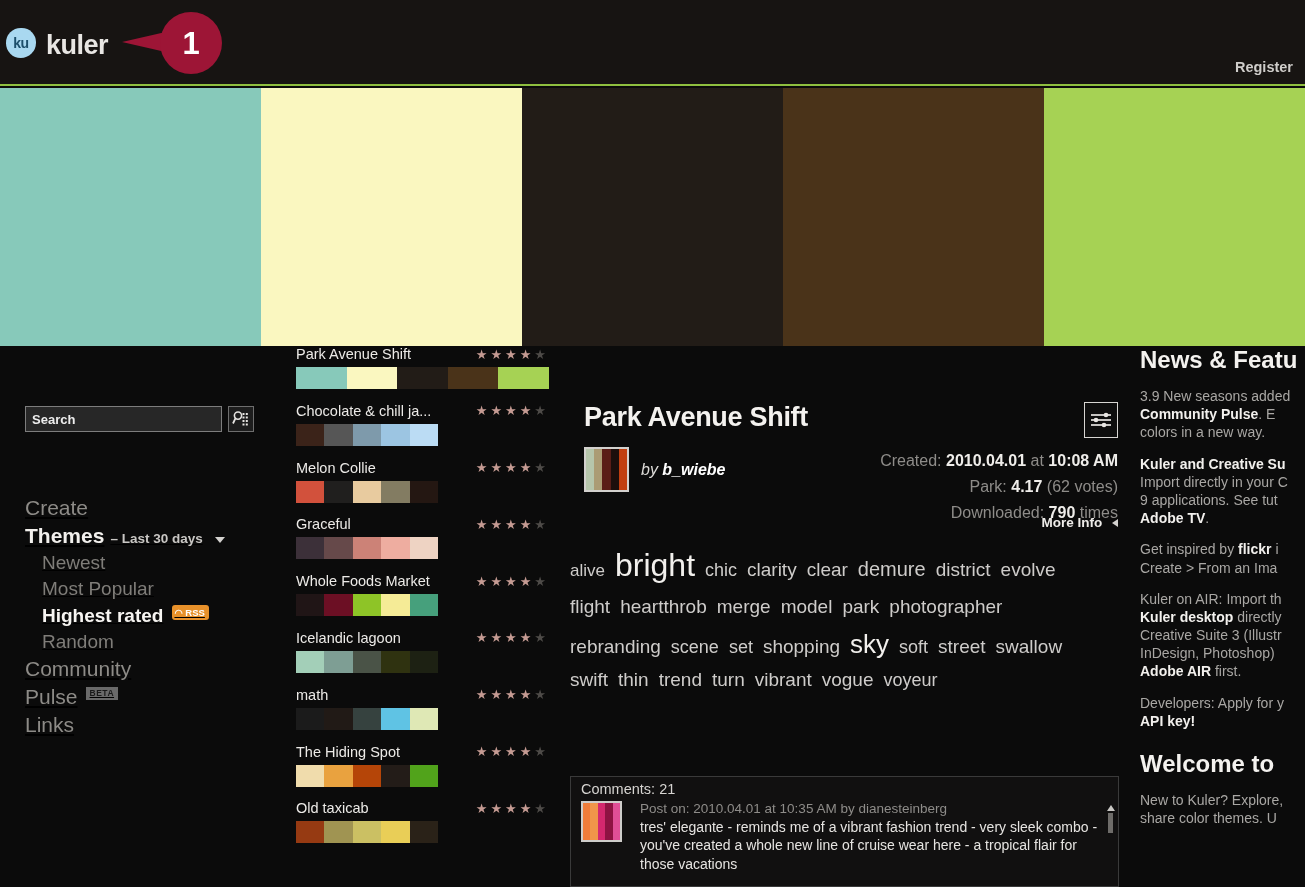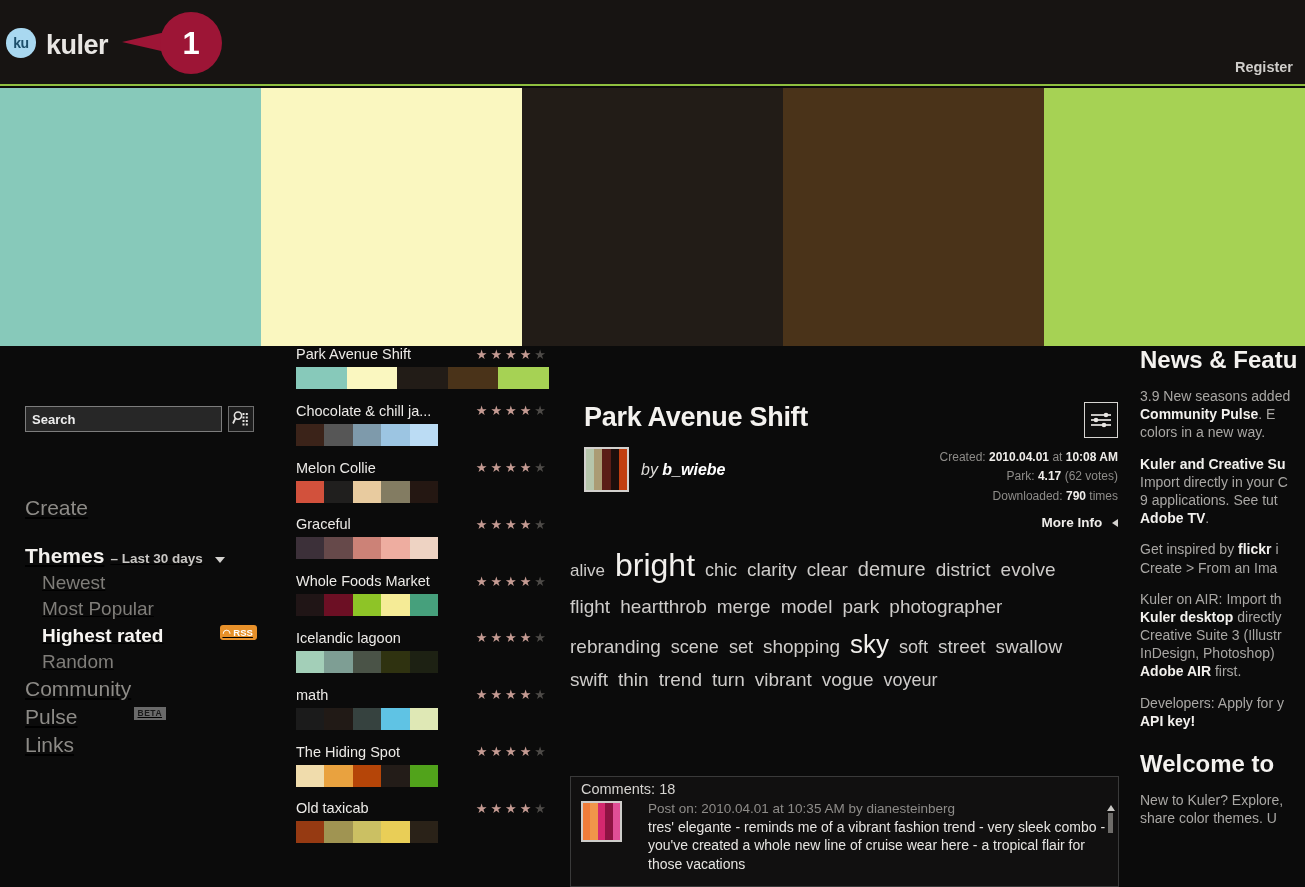--- a/index.html
+++ b/index.html
@@ -82,40 +82,40 @@
     width: 26px; height: 26px; background: #1d1d1d;
     border: 1px solid #6e6e6e;
     display: flex; align-items: center; justify-content: center;
     cursor: pointer;
   }
   .nav { position: absolute; left: 25px; top: 148px; width: 260px; text-decoration: underline; }
   .nav-top { font-size: 21px; color: #8d8b87; line-height: 1.34; }
   .nav-top.active { color: #f2f0ed; font-weight: bold; }
   .nav-sub { font-size: 19px; color: #7f7d79; line-height: 1.38; padding-left: 17px; }
   .nav-sub.active { color: #f7f5f2; font-weight: bold; }
-  .themes-row { display: flex; align-items: baseline; gap: 6px; margin-top: 20px; }
+  .themes-row { display: flex; align-items: baseline; gap: 6px; }
   .themes-meta { font-size: 13.5px; color: #c9c7c4; font-weight: bold; }
   .caret-down {
     width: 0; height: 0; display: inline-block;
     border-left: 5px solid transparent; border-right: 5px solid transparent;
     border-top: 6px solid #d4d2cf; margin-left: 6px;
   }
   .rss-badge {
     display: inline-block; background: #e8912a; color: #fff;
     font-size: 9.5px; font-weight: bold; padding: 1px 4px 1px 2px;
     border-radius: 3px; vertical-align: middle; margin-left: 9px;
     position: relative; top: -3px;
   }
   .beta-badge {
     display: inline-block; background: #6a6a6a; color: #1a1a1a;
     font-size: 8.5px; font-weight: bold; padding: 1px 4px;
     letter-spacing: 0.5px; vertical-align: middle; margin-left: 8px;
     position: relative; top: -4px;
   }
-  .hl-sub { display: flex; align-items: center; gap: 48px; }
+  .hl-sub { display: flex; align-items: center; }
 
   
   .theme-list { position: absolute; left: 296px; top: 0; width: 268px; height: 541px; }
   .theme-item { position: relative; height: 56.8px; }
   .theme-head { display: flex; align-items: center; justify-content: space-between; padding-right: 18px; }
   .theme-name {
     font-size: 14.5px; color: #eceae7; white-space: nowrap;
     overflow: hidden; text-overflow: ellipsis; max-width: 160px;
   }
   .stars { display: flex; gap: 3px; font-size: 13px; line-height: 1; letter-spacing: 0; }
@@ -138,21 +138,21 @@
     cursor: pointer;
   }
   .author-row { position: absolute; left: 14px; top: 101px; display: flex; align-items: center; gap: 12px; }
   .author-thumb {
     width: 45px; height: 45px; border: 2px solid #d3d1ce; display: flex;
   }
   .author-thumb span { flex: 1 1 0; }
   .author-text { font-size: 16px; color: #dedcd9; font-style: italic; }
   .author-text b { color: #fff; }
   .meta-block { position: absolute; right: 17px; top: 102px; text-align: right; line-height: 1.62; }
-  .meta-line { font-size: 12px; color: #8e8c89; }
+  .meta-line { font-size: 16px; color: #8e8c89; }
   .meta-line b { color: #efedea; }
   .meta-line .dim { color: #8e8c89; font-weight: normal; }
   .more-info {
     position: absolute; right: 17px; top: 169px;
     font-size: 13.5px; font-weight: bold; color: #efedea; cursor: pointer; margin-left: 23px;
   }
   .caret-left {
     display: inline-block; width: 0; height: 0; margin-left: 6px;
     border-top: 4px solid transparent; border-bottom: 4px solid transparent;
     border-right: 6px solid #d4d2cf;
@@ -161,21 +161,21 @@
     position: absolute; left: 0; top: 194px; width: 536px;
     line-height: 1.62;
   }
   .tag { color: #cecccA; margin-right: 10px; cursor: pointer; display: inline-block; }
 
   .comments {
     position: absolute; left: 0; top: 430px; width: 549px; height: 111px;
     border: 1px solid #3a3a3a; background: #111010;
   }
   .comments-head { padding: 4px 10px; font-size: 14.5px; color: #d6d4d1; }
-  .comment-body { display: flex; gap: 26px; padding: 0 10px; }
+  .comment-body { display: flex; gap: 18px; padding: 0 10px; }
   .comment-thumb { width: 41px; height: 41px; border: 2px solid #cfcdca; display: flex; flex: none; }
   .comment-thumb span { flex: 1 1 0; }
   .comment-meta { font-size: 13.5px; color: #8e8c89; }
   .comment-text { font-size: 14px; color: #e6e4e1; line-height: 1.32; margin-top: 2px; }
   .cscroll { position: absolute; right: 3px; top: 28px; width: 9px; height: 78px; }
   .cscroll .arrow {
     width: 0; height: 0; margin: 0 auto;
     border-left: 4.5px solid transparent; border-right: 4.5px solid transparent;
     border-bottom: 6px solid #c9c7c4;
   }
@@ -478,21 +478,21 @@
         </div>
       </div>
       <div class="more-info">
         <span>More Info</span>
         <i class="caret-left"></i>
       </div>
 
       <div class="tagcloud" id="tagcloud"><span class="tag" style="font-size: 17px;">alive</span><span class="tag" style="font-size: 32px; color: rgb(242, 240, 237);">bright</span><span class="tag" style="font-size: 18px;">chic</span><span class="tag" style="font-size: 19px;">clarity</span><span class="tag" style="font-size: 19px;">clear</span><span class="tag" style="font-size: 20px;">demure</span><span class="tag" style="font-size: 19px;">district</span><span class="tag" style="font-size: 19px;">evolve</span><span class="tag" style="font-size: 19px;">flight</span><span class="tag" style="font-size: 19px;">heartthrob</span><span class="tag" style="font-size: 19px;">merge</span><span class="tag" style="font-size: 19px;">model</span><span class="tag" style="font-size: 19px;">park</span><span class="tag" style="font-size: 19px;">photographer</span><span class="tag" style="font-size: 19px;">rebranding</span><span class="tag" style="font-size: 18px;">scene</span><span class="tag" style="font-size: 18px;">set</span><span class="tag" style="font-size: 19px;">shopping</span><span class="tag" style="font-size: 26px; color: rgb(242, 240, 237);">sky</span><span class="tag" style="font-size: 18px;">soft</span><span class="tag" style="font-size: 19px;">street</span><span class="tag" style="font-size: 19px;">swallow</span><span class="tag" style="font-size: 19px;">swift</span><span class="tag" style="font-size: 19px;">thin</span><span class="tag" style="font-size: 19px;">trend</span><span class="tag" style="font-size: 19px;">turn</span><span class="tag" style="font-size: 19px;">vibrant</span><span class="tag" style="font-size: 19px;">vogue</span><span class="tag" style="font-size: 18px;">voyeur</span></div>
 
       <div class="comments">
-        <div class="comments-head">Comments: 18</div>
+        <div class="comments-head">Comments: 21</div>
         <div class="comment-body">
           <div class="comment-thumb" id="comment-thumb">
               <span style="background: rgb(239, 124, 58);"></span>
               <span style="background: rgb(240, 149, 74);"></span>
               <span style="background: rgb(212, 40, 110);"></span>
               <span style="background: rgb(142, 19, 66);"></span>
               <span style="background: rgb(224, 79, 150);"></span>
             </div>
           <div>
             <div class="comment-meta">Post on: 2010.04.01 at 10:35 AM by dianesteinberg</div>

